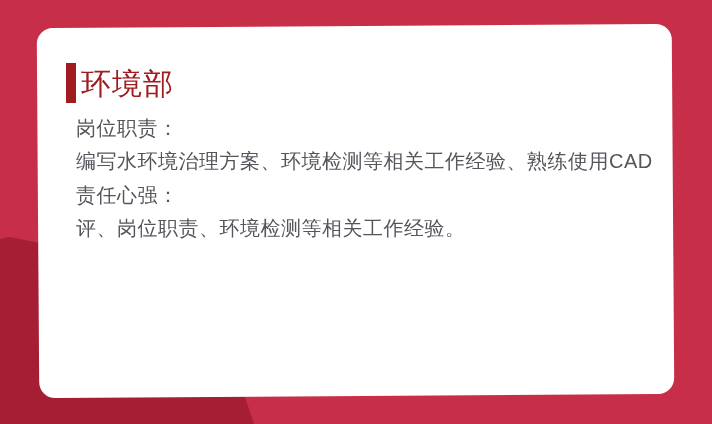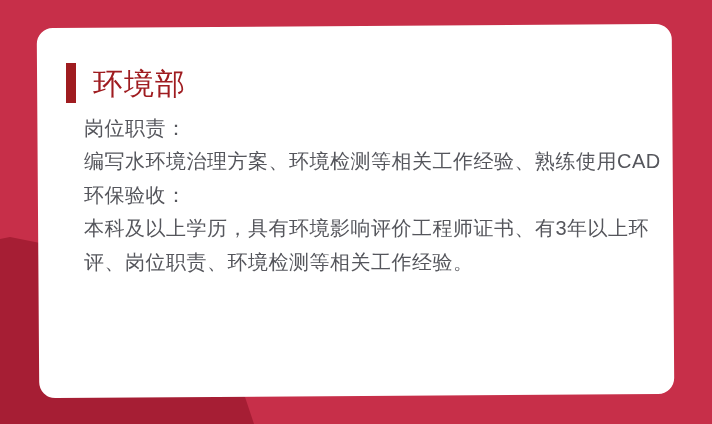--- a/index.html
+++ b/index.html
@@ -44,25 +44,24 @@
   }
   .department-title {
     position: absolute;
     left: 81px;
     top: 64px;
     font-size: 30px;
     line-height: 40px;
     letter-spacing: 1px;
     color: var(--title-color, #9F1C20);
     white-space: nowrap;
-    margin-left: 12px;
   }
   .job-description {
     position: absolute;
-    left: 84px;
+    left: 76px;
     top: 112px;
     width: 590px;
     font-size: 20px;
     line-height: 33.4px;
     letter-spacing: 0.5px;
     color: var(--body-text, #55565C);
   }
   .body-line {
     white-space: nowrap;
   }
@@ -72,18 +71,17 @@
 
 <div class="stage">
   <div class="dark-shape"></div>
   <div class="card"></div>
   <div class="content">
     <div class="title-accent-bar"></div>
     <div class="department-title">环境部</div>
     <div class="job-description">
       <div class="body-line">岗位职责：</div>
       <div class="body-line">编写水环境治理方案、环境检测等相关工作经验、熟练使用CAD</div>
-      <div class="body-line">环保验收：</div>
-      <div class="body-line">本科及以上学历，具有环境影响评价工程师证书、有3年以上环</div>
+      <div class="body-line">责任心强：</div>
       <div class="body-line">评、岗位职责、环境检测等相关工作经验。</div>
     </div>
   </div>
 </div>
 
 </body></html>

